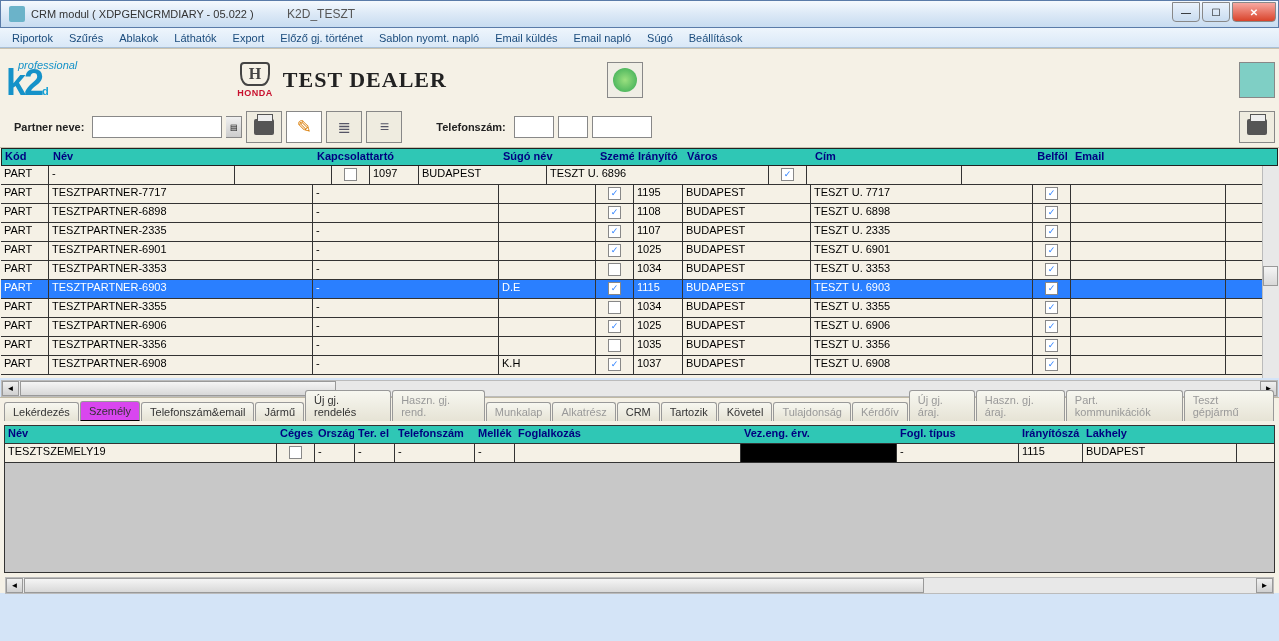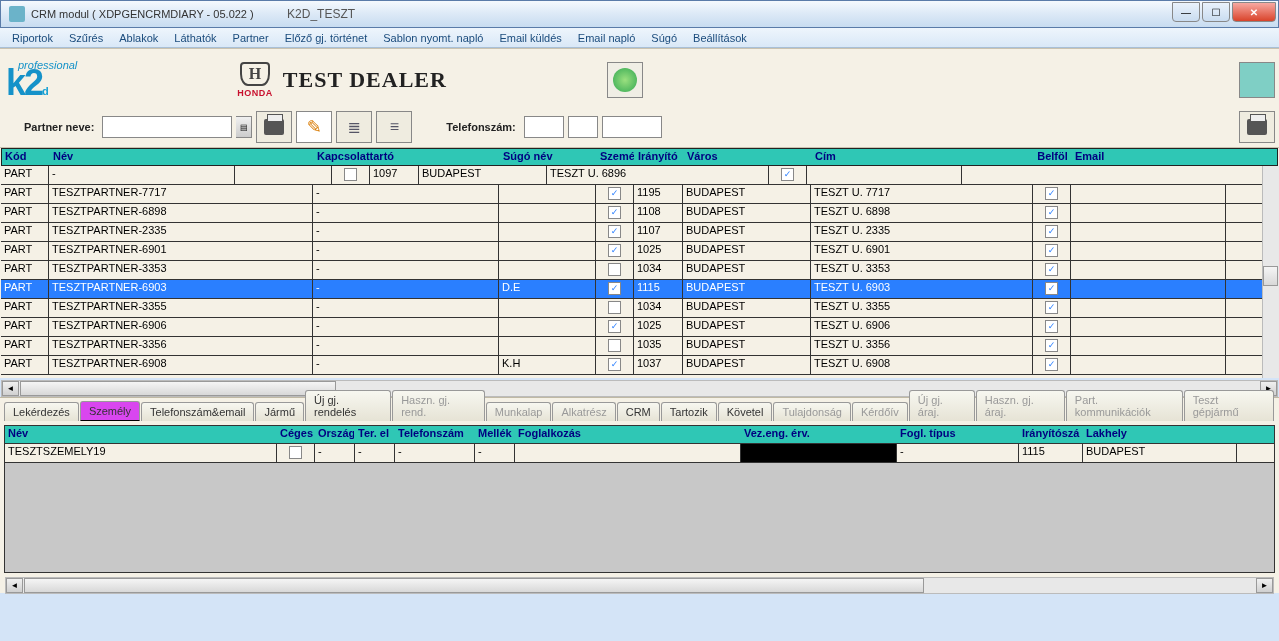--- a/index.html
+++ b/index.html
@@ -36,21 +36,21 @@
 .honda-txt { color: #c8102e; font-size: 9px; font-weight: bold; margin-top: 2px; letter-spacing: 0.5px; }
 .dealer-name { font-family: "Times New Roman", serif; font-size: 22px; font-weight: bold; color: #222; letter-spacing: 1px; }
 
 .header-icon-box { width: 36px; height: 36px; border: 1px solid #888; background: #f0eee5; display: flex; align-items: center; justify-content: center; margin-left: 160px; }
 .globe-icon { width: 24px; height: 24px; background: radial-gradient(#9be07f,#32a852); border-radius: 50%; }
 
 .edit-btn-right { width: 36px; height: 36px; border: 1px solid #888; background: #7fcfc5; position: absolute; right: 4px; }
 .brand-rel { position: relative; }
 
 .toolbar-row { display: flex; align-items: center; height: 36px; gap: 4px; padding: 2px 0; }
-.field-label { font-weight: bold; color: #222; margin-left: 20px; margin-right: 4px; }
+.field-label { font-weight: bold; color: #222; margin-left: 10px; margin-right: 4px; }
 .field-input { height: 22px; border: 1px solid #888; background: #fff; padding: 0 3px; }
 .field-input.w1 { width: 130px; }
 .combo-btn { width: 16px; height: 22px; border: 1px solid #888; border-left: none; background: linear-gradient(#f0f0f0,#ccc); display: flex; align-items: center; justify-content: center; font-size: 8px; }
 .tbtn { width: 36px; height: 32px; border: 1px solid #888; background: #efece0; display: flex; align-items: center; justify-content: center; }
 .print-icon { width: 20px; height: 16px; background: #555; border-radius: 2px; position: relative; }
 .print-icon::before { content: ""; position: absolute; top: -5px; left: 3px; width: 14px; height: 6px; background: #eee; border: 1px solid #555; }
 
 
 .grid-wrap { background: #f5f1e6; padding: 0 1px; height: 230px; overflow: hidden; position: relative; }
 .grid-header { display: flex; background: #2fc7b5; color: #000080; font-weight: bold; height: 18px; border: 1px solid #222; }
@@ -125,21 +125,21 @@
     <div class="btn max">☐</div>
     <div class="btn close">✕</div>
   </div>
 </div>
 
 <div class="menubar" id="menubar">
     <div class="mitem">Riportok</div>
     <div class="mitem">Szűrés</div>
     <div class="mitem">Ablakok</div>
     <div class="mitem">Láthatók</div>
-    <div class="mitem">Partner</div>
+    <div class="mitem">Export</div>
     <div class="mitem">Előző gj. történet</div>
     <div class="mitem">Sablon nyomt. napló</div>
     <div class="mitem">Email küldés</div>
     <div class="mitem">Email napló</div>
     <div class="mitem">Súgó</div>
     <div class="mitem">Beállítások</div>
   </div>
 
 <div class="header-band brand-rel">
   <div class="brand-row">

